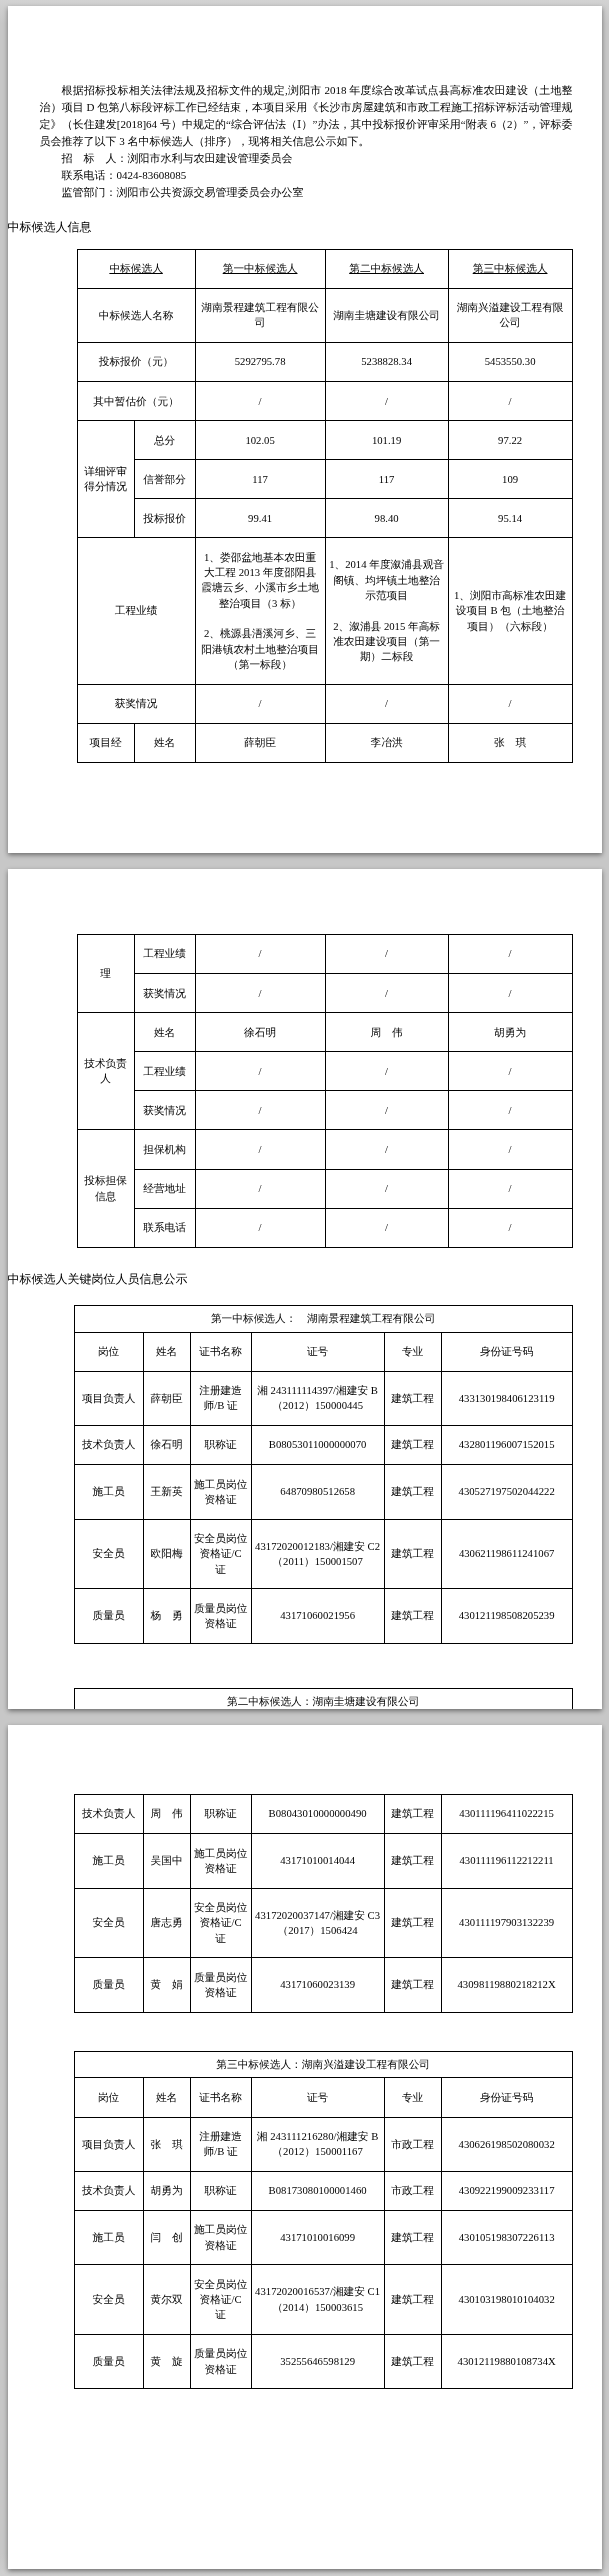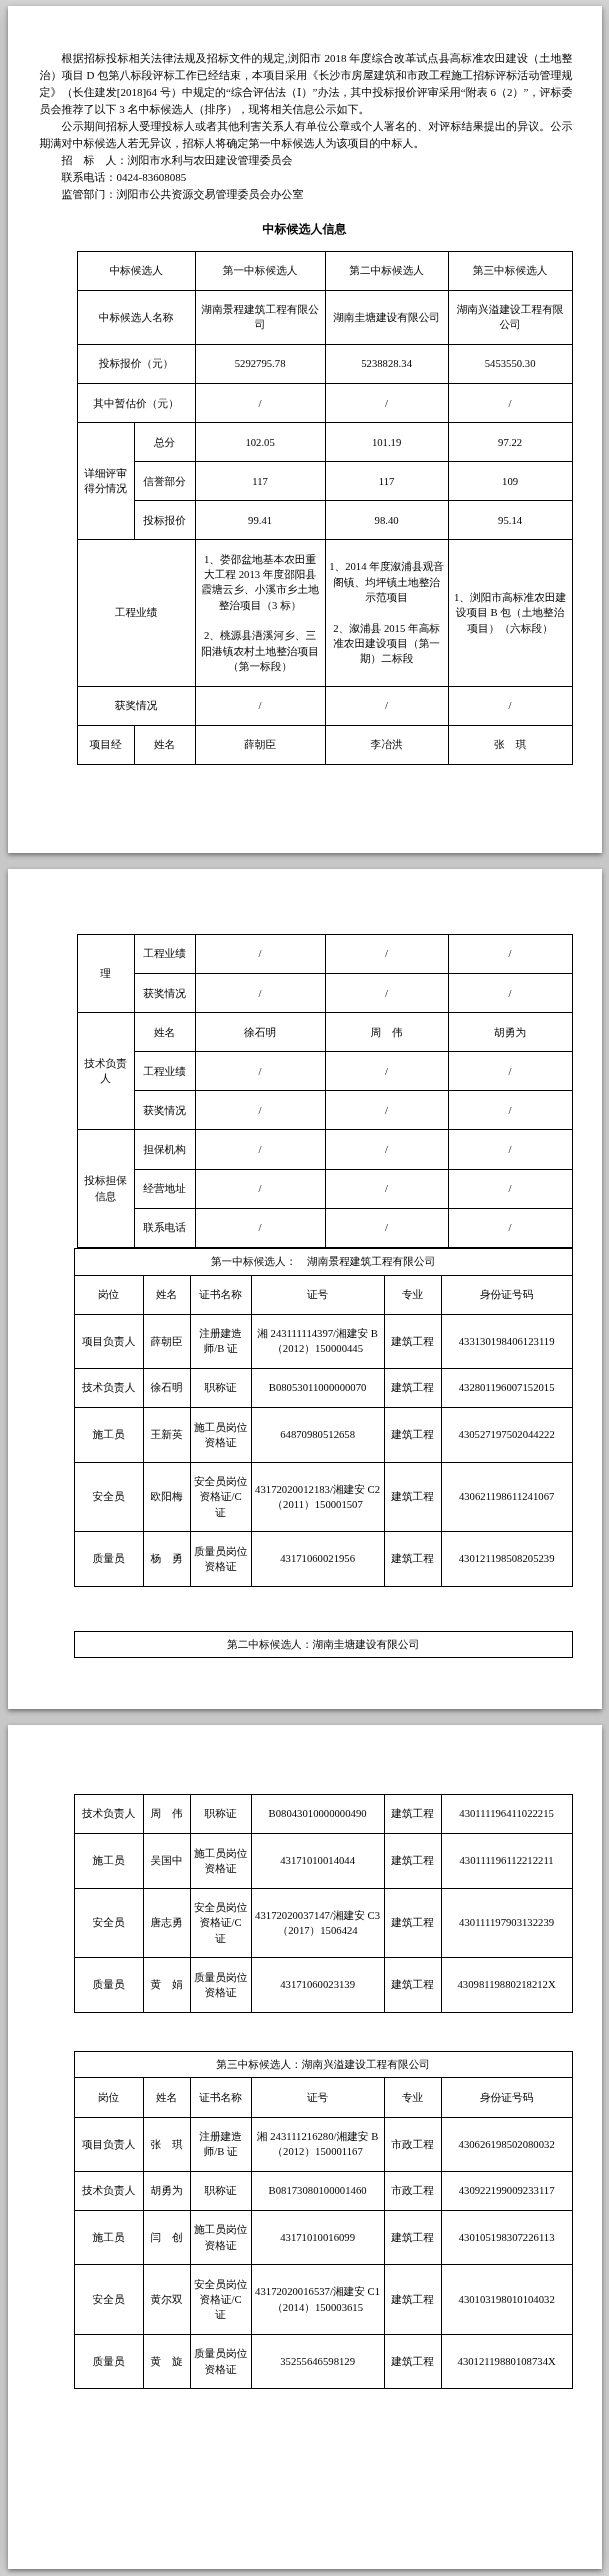--- a/index.html
+++ b/index.html
@@ -13,49 +13,49 @@
     width:609px; min-height:2576px; box-sizing:border-box;
     padding:6.1px 7.6px 7.6px;
     display:flex; flex-direction:column; gap:16px;
     background:linear-gradient(180deg,#d3d3d3 0,#c7c7c7 23px,#c7c7c7 calc(100% - 23px),#d0d0d0 100%);
   }
   .page {
     background:#ffffff; width:594px; box-sizing:border-box;
     box-shadow:0 1.5px 4.6px rgba(0,0,0,.45);
     overflow:hidden;
   }
-  .page-1 { height:847px; padding-top:44px; }
+  .page-1 { height:847px; padding-top:76px; }
   .page-2 { height:840px; padding-top:65px; }
   .page-3 { height:844px; padding-top:69px; }
 
   .para {
     font-size:11px; line-height:17px; margin:0 29px 0 32px;
     text-indent:2em; text-align:justify; white-space:pre-wrap;
   }
   .contact {
     font-size:11px; line-height:17px; margin:0 32px; padding-left:2em;
     white-space:pre-wrap;
   }
   .doc-title, .sec-title {
-    font-weight:bold; font-size:12px; text-align:center;
+    font-weight:normal; font-size:12px; 
     margin:18.3px 0 12.2px;
   }
   .sec-title { margin:23px 0 17px; }
 
   table.t {
     border-collapse:collapse; border:1.5px solid #000;
     table-layout:fixed; background:#fff;
   }
   table.t td {
     border:0.8px solid #000; font-size:10.7px; line-height:15.3px;
     padding:11.4px 3.1px; text-align:center; vertical-align:middle;
     word-break:break-all; overflow:hidden;
   }
   .info { margin-left:69px; width:495px; }
-  .row-head td { padding:12.2px 3.1px; }
+  .row-head td { padding:12.2px 3.1px;text-decoration:underline; }
   .row-name td { padding:10.7px 3.1px; }
   .row-ach td  { padding:7.6px 4.6px; }
   .row-tight td{ padding:5.3px 3.1px; }
   .row-pm td   { padding:13.7px 3.1px; }
   td.left { text-align:left; }
   .pre { white-space:pre-line; }
 
   .cont-info { margin-left:69px; width:495px; border-top:0; }
   .cont-info td { padding:8.4px 3.1px; }
   .cont-top tr:first-child > td { border-top:1.5px dashed #b4b4b4; }
@@ -67,21 +67,20 @@
   .gap-a { height:44px; }
   .gap-b { height:38px; }
 </style>
 </head>
 <body>
 
 <div class="canvas">
 
   <div class="page page-1">
     <p class="para">根据招标投标相关法律法规及招标文件的规定,浏阳市 2018 年度综合改革试点县高标准农田建设（土地整治）项目 D 包第八标段评标工作已经结束，本项目采用《长沙市房屋建筑和市政工程施工招标评标活动管理规定》（长住建发[2018]64 号）中规定的“综合评估法（Ⅰ）”办法，其中投标报价评审采用“附表 6（2）”，评标委员会推荐了以下 3 名中标候选人（排序），现将相关信息公示如下。</p>
-    <p class="para">公示期间招标人受理投标人或者其他利害关系人有单位公章或个人署名的、对评标结果提出的异议。公示期满对中标候选人若无异议，招标人将确定第一中标候选人为该项目的中标人。</p>
     <div class="contact">招　标　人：浏阳市水利与农田建设管理委员会</div>
     <div class="contact">联系电话：0424-83608085</div>
     <div class="contact">监管部门：浏阳市公共资源交易管理委员会办公室</div>
 
     <div class="doc-title">中标候选人信息</div>
 
     <table class="t info">
       <colgroup>
           <col style="width:57px">
           <col style="width:61px">
@@ -217,20 +216,21 @@
       </tr>
       <tr>
         <td>联系电话</td>
         <td>/</td>
         <td>/</td>
         <td>/</td>
       </tr>
     </tbody>
       </table>
 
+    <div class="sec-title">中标候选人关键岗位人员信息公示</div>
 
     <table class="t pers">
       <colgroup>
           <col style="width:69px">
           <col style="width:47px">
           <col style="width:61px">
           <col style="width:133px">
           <col style="width:57px">
           <col style="width:131px">
         </colgroup>

